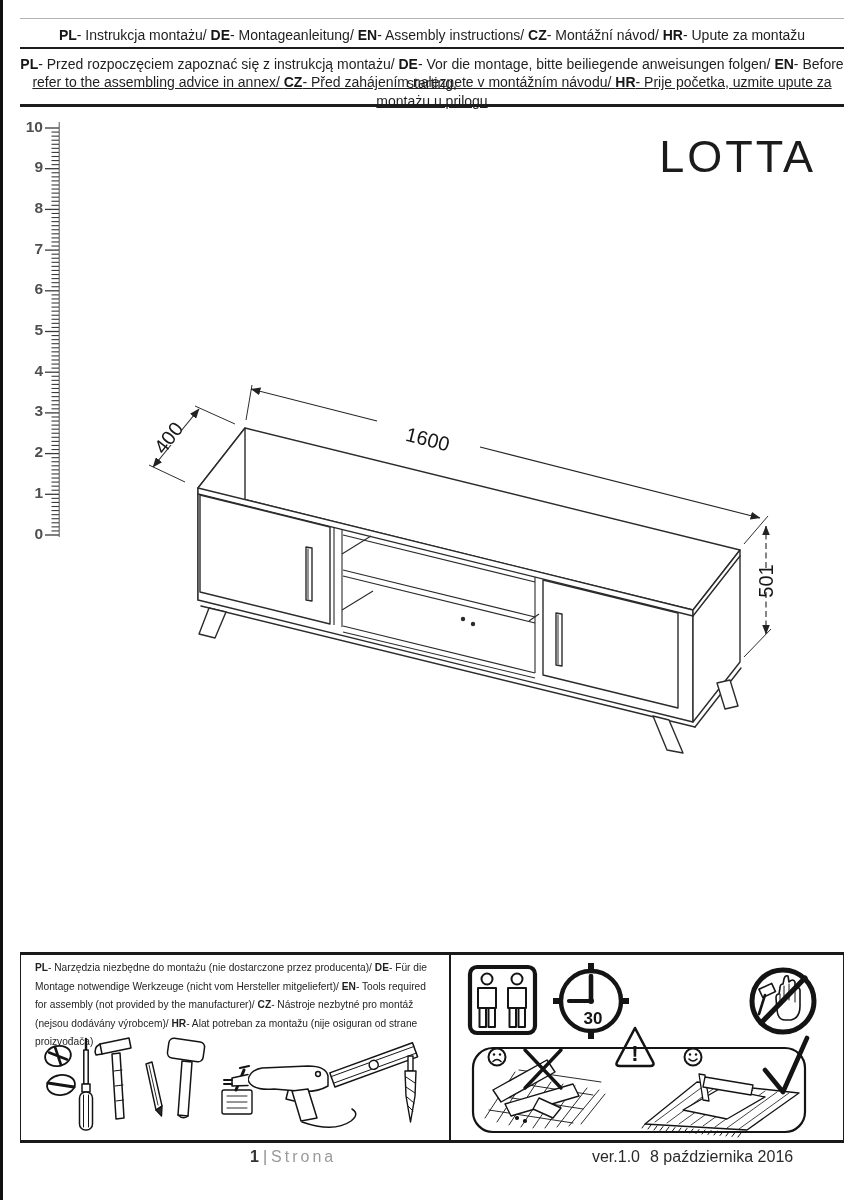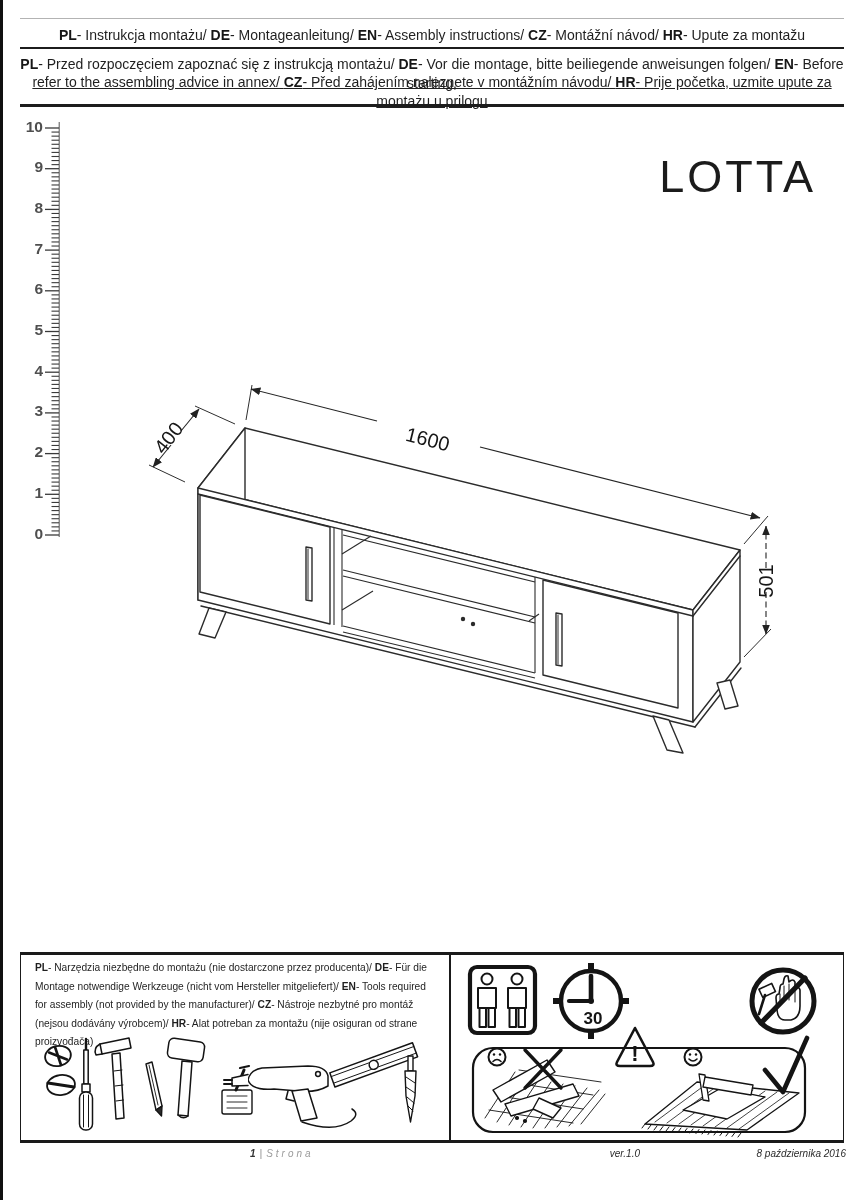--- a/index.html
+++ b/index.html
@@ -11,29 +11,29 @@
   .abs{position:absolute;}
   
   .scan-edge{left:0;top:0;width:3px;height:1200px;background:#101010;}
   .hline{background:#1c1c1c;}
   .hline.faint{background:#b3b3b3;}
   
   .hdr{left:20px;width:824px;text-align:center;font-size:14px;line-height:18.5px;color:#1f1f1f;}
   .hdr b{font-weight:bold;color:#161616;}
   
   .title-block{right:33px;text-align:right;color:#1b1b1b;}
-  .title-main{font-size:45px;letter-spacing:3px;line-height:1;margin-top:20px;}
+  .title-main{font-size:45px;letter-spacing:3px;line-height:1;}
   .title-model{font-size:37px;letter-spacing:1px;line-height:1;margin-top:7px;}
   
   .bottom-box{left:20px;top:952px;width:824px;height:191px;border-top:3px solid #1a1a1a;border-bottom:3px solid #1a1a1a;border-left:1.5px solid #1a1a1a;border-right:1.5px solid #1a1a1a;box-sizing:border-box;}
   .bottom-divider{left:449px;top:952px;width:2px;height:191px;background:#1a1a1a;}
   .tools-note{left:35px;top:959px;width:404px;font-size:10.2px;line-height:1.82;color:#1f1f1f;}
   .tools-note b{font-weight:bold;}
   
-  .footer{top:1148px;font-size:10px;color:#2a2a2a;font-style:italic;}
+  .footer{top:1148px;font-size:16px;color:#2a2a2a;}
   .page-num{font-weight:bold;color:#333;}
   .page-word{color:#9a9a9a;letter-spacing:3px;margin-left:4px;}
   .pipe{color:#8a8a8a;margin-left:4px;}
   svg text{font-family:"Liberation Sans","DejaVu Sans",sans-serif;}
   .ln{stroke:#2b2b2b;stroke-width:1.4;fill:none;stroke-linejoin:round;stroke-linecap:round;}
   .ln2{stroke:#2b2b2b;stroke-width:1.1;fill:none;stroke-linejoin:round;}
   .fillw{fill:#ffffff;}
   .dim{stroke:#242424;stroke-width:1.1;fill:none;}
   .ext{stroke:#2e2e2e;stroke-width:1;fill:none;}
   .dimtxt{font-size:20px;fill:#161616;}
@@ -395,13 +395,13 @@
       <path d="M234,101 Q238,105 242,101" class="pic" stroke-width="1.6"></path>
       <path d="M310,112 L328,134 L352,80" class="pic" stroke-width="4.6"></path>
     </g>
   </g>
 </svg>
 
 <div class="abs footer" style="left:250px;">
   <span class="page-num">1</span><span class="pipe">|</span><span class="page-word">Strona</span>
 </div>
 <div class="abs footer" style="left:540px;width:100px;text-align:right;">ver.1.0</div>
-<div class="abs footer" style="left:650px;width:196px;text-align:right;">8 października 2016</div>
+<div class="abs footer" style="left:650px;width:196px;text-align:left;">8 października 2016</div>
 
 </body></html>

